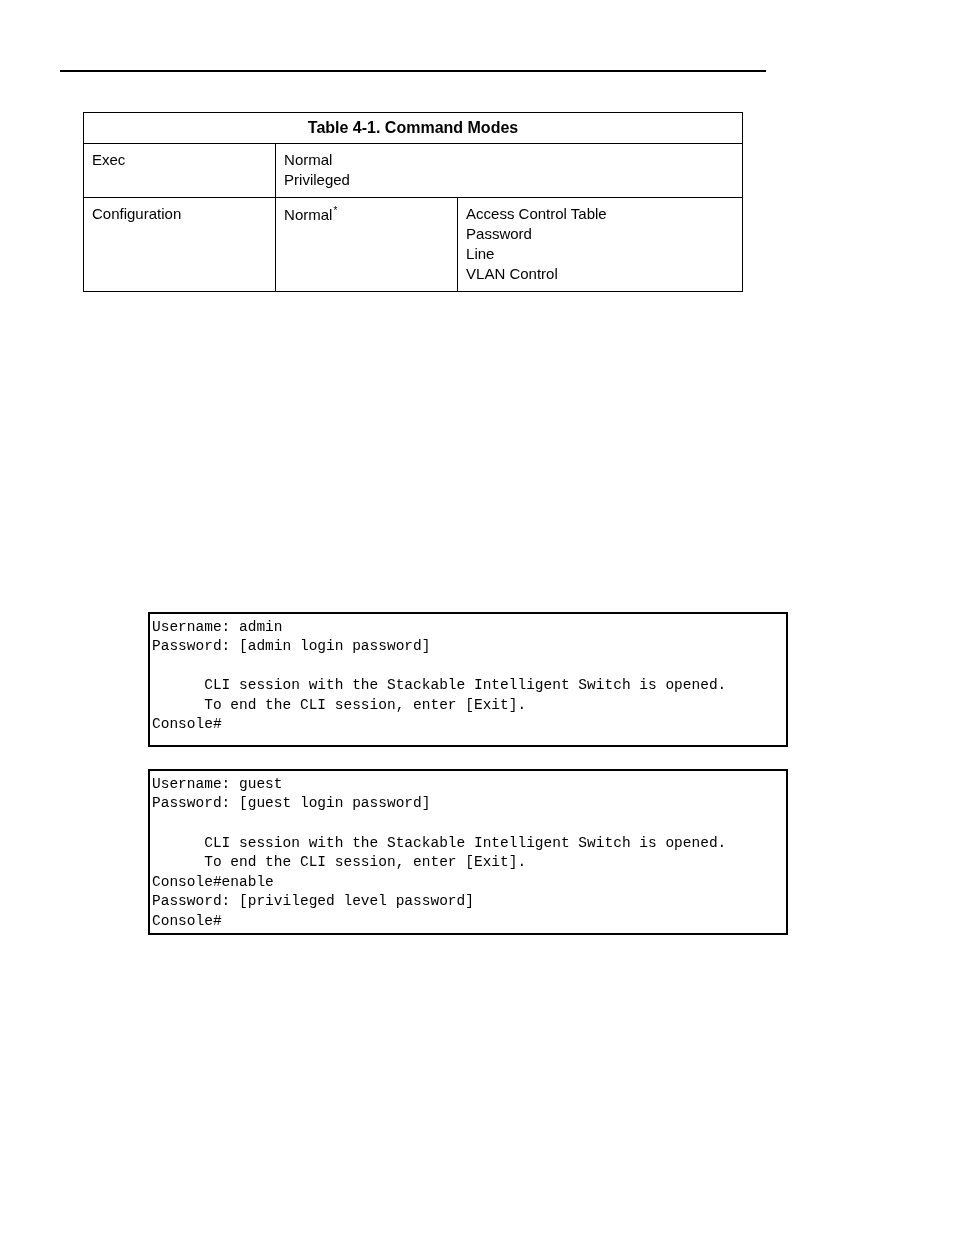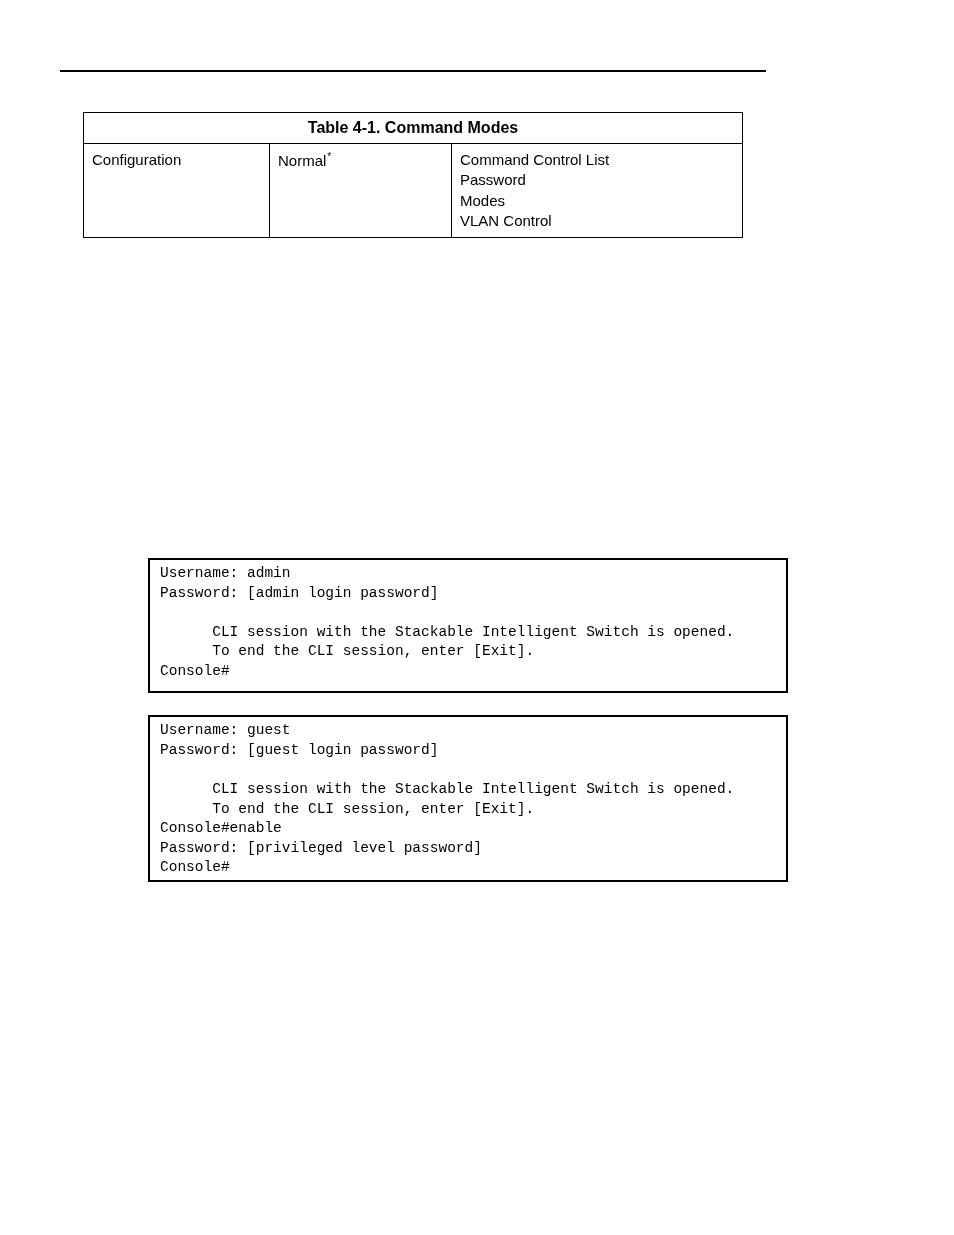--- a/index.html
+++ b/index.html
@@ -50,21 +50,21 @@
     margin-left: 1px;
   }
   .console-area {
     margin-top: 320px;
   }
   pre.console {
     font-family: "Courier New", Courier, monospace;
     font-size: 14.5px;
     line-height: 1.35;
     border: 2px solid #000;
-    padding: 4px 6px 10px 10px;
+    padding: 4px 6px 10px 2px;
     margin: 0 0 22px 0;
     white-space: pre;
     width: 640px;
     box-sizing: border-box;
   }
   pre.console.second {
     padding-bottom: 2px;
     margin-bottom: 8px;
   }
   .console-pos {
@@ -78,28 +78,35 @@
 
   <hr class="top-rule">
 
   <div class="tbl-wrap">
     <table class="cmd">
       <tbody>
           <tr>
         <th class="title" colspan="3">Table 4-1.  Command Modes</th>
       </tr>
       <tr>
+        <td>Exec</td>
+        <td colspan="2">
+          <span>Normal</span><br>
+          <span>Privileged</span>
+        </td>
+      </tr>
+      <tr>
         <td>Configuration</td>
         <td class="global-cell" style="width:165px;">
           <span>Normal</span><span class="asterisk">*</span>
         </td>
         <td>
-          <span>Command Control List</span><br>
+          <span>Access Control Table</span><br>
           <span>Password</span><br>
-          <span>Modes</span><br>
+          <span>Line</span><br>
           <span>VLAN Control</span>
         </td>
       </tr>
     </tbody>
       </table>
   </div>
 
   <div class="console-area console-pos">
     <pre class="console">Username: admin
 Password: [admin login password]

